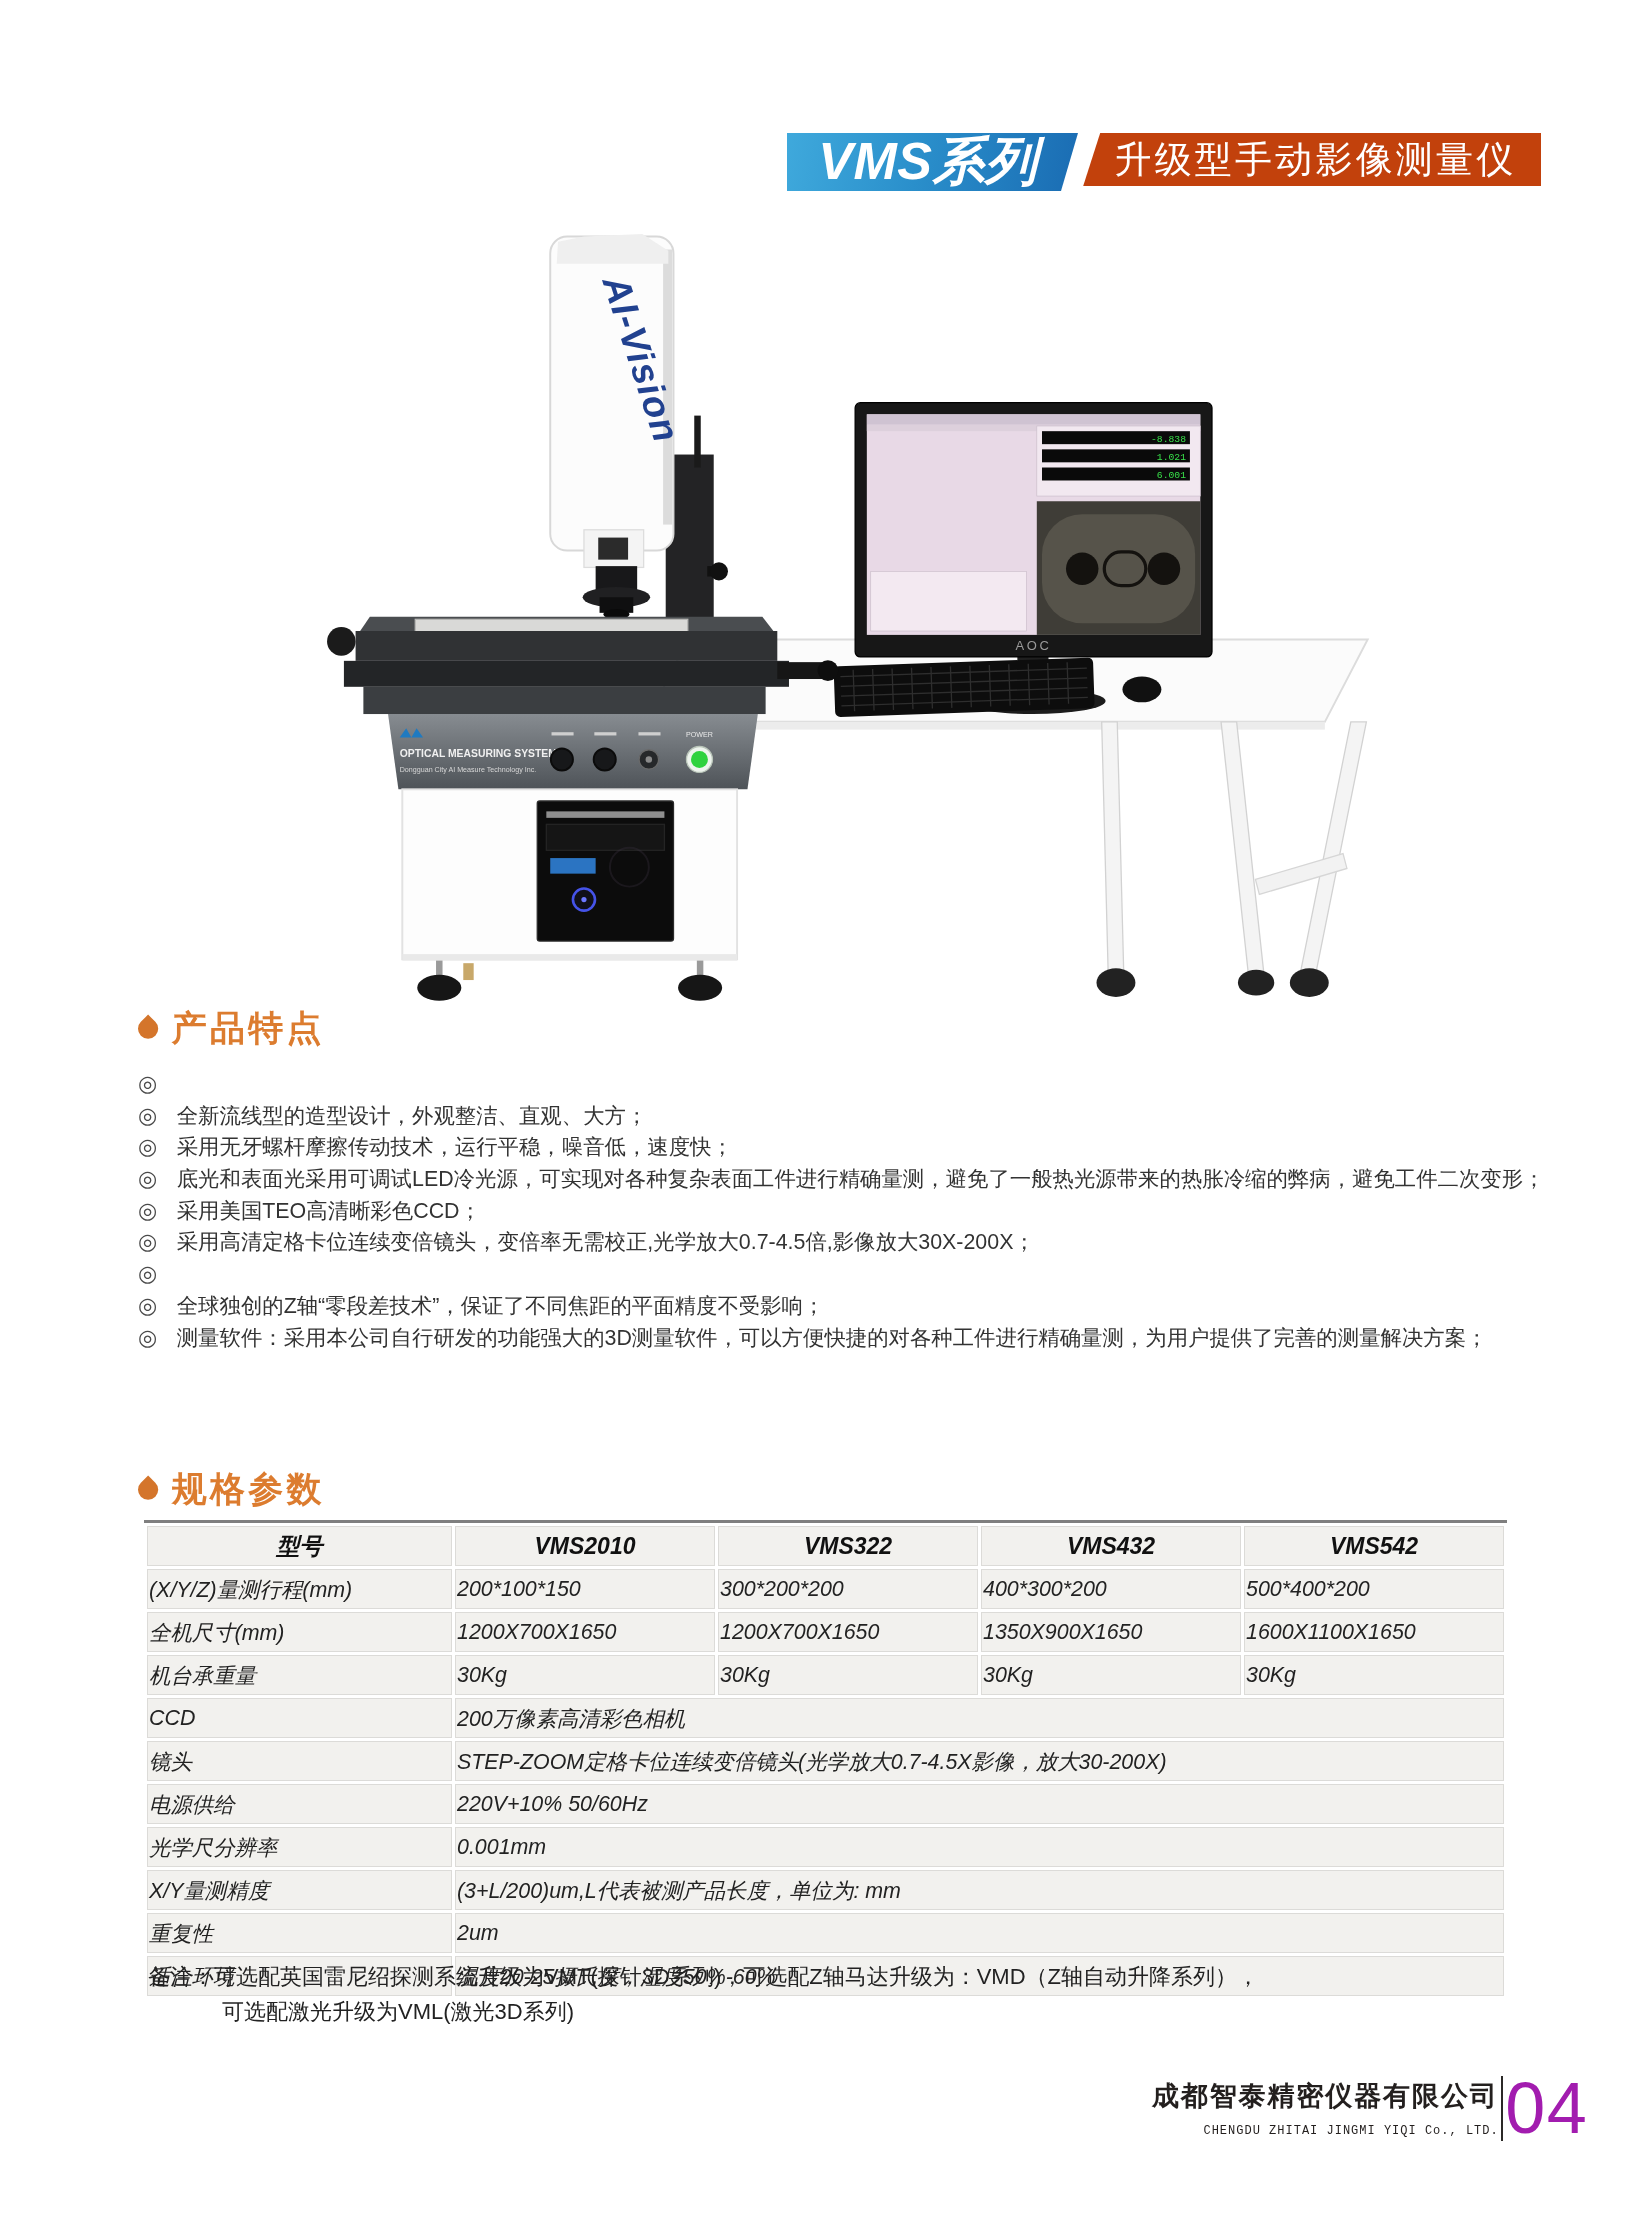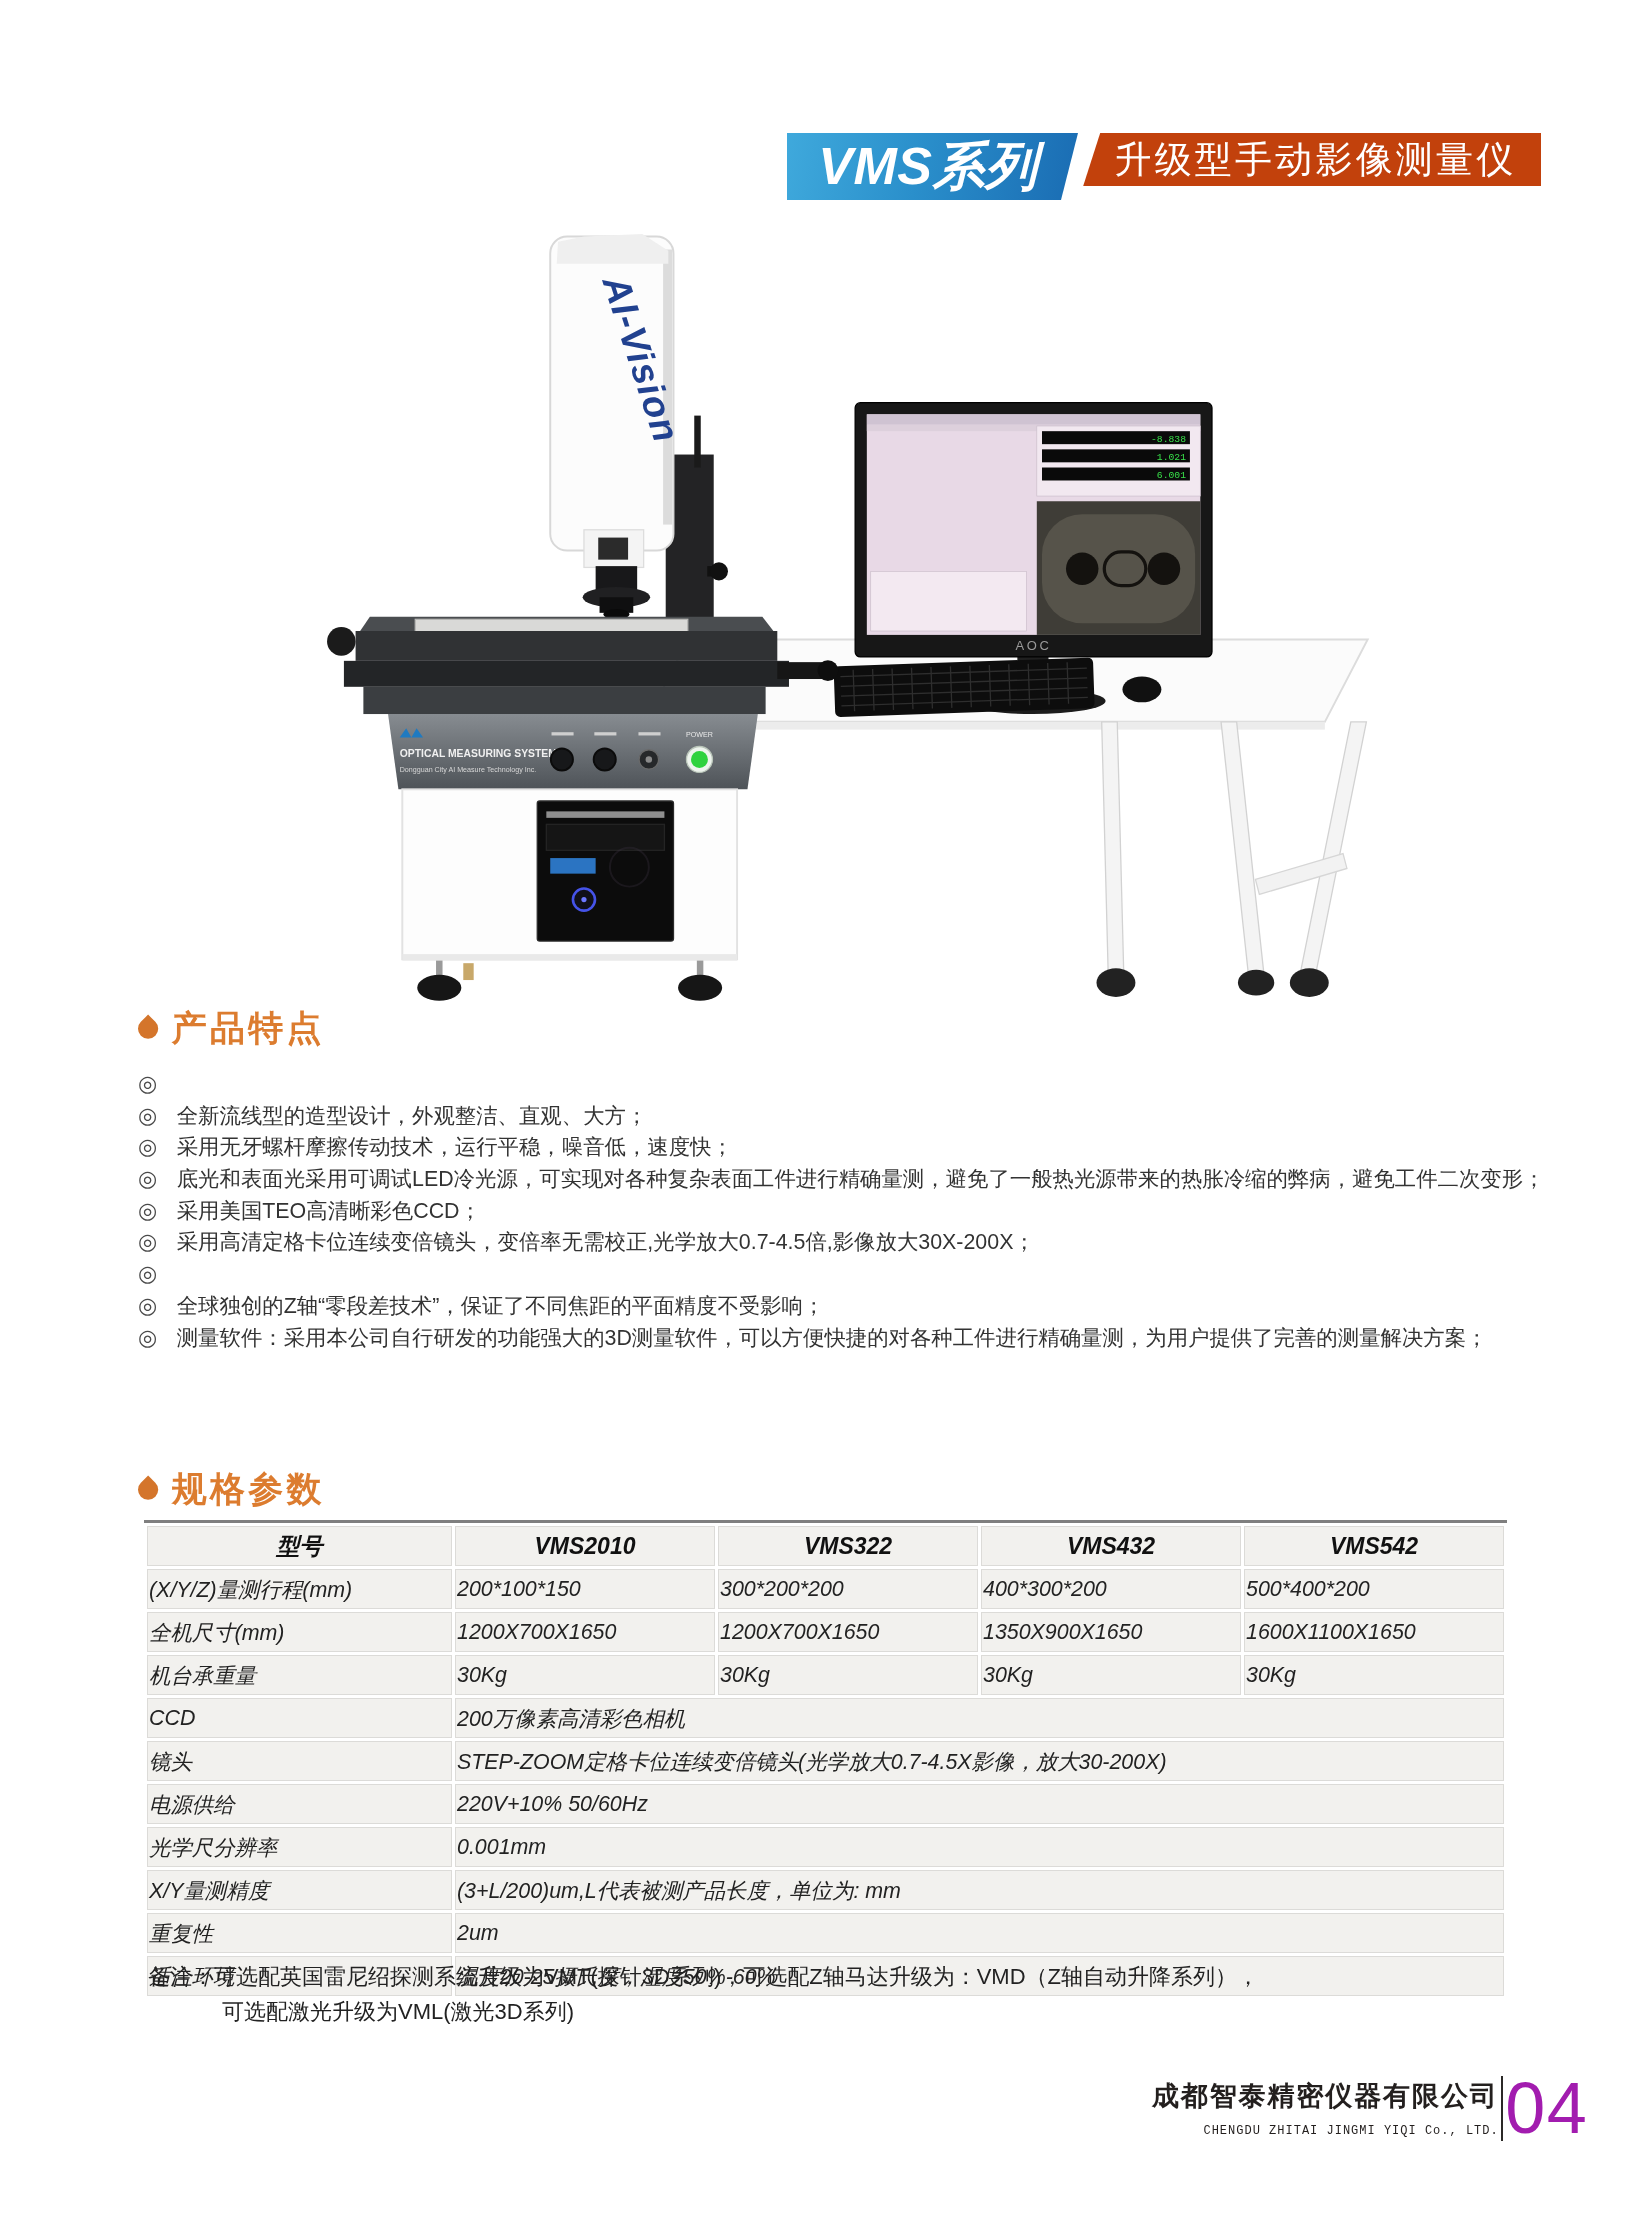--- a/index.html
+++ b/index.html
@@ -1,21 +1,21 @@
 <!DOCTYPE html>
 <html style="font-size:10.4px"><head>
 <meta charset="utf-8">
 <style>
   html,body{margin:0;padding:0;background:#ffffff;}
   body{font-family:"Liberation Sans","DejaVu Sans",sans-serif;}
   .page{position:relative;width:1646px;height:2227px;background:#ffffff;overflow:hidden;}
 
   
   .hdr{position:absolute;left:787px;top:133px;height:67px;display:flex;gap:5.2px;}
-  .hdr-blue{width:291px;height:67px;background:linear-gradient(100deg,#3fa9dc 0%,#2a8fcb 45%,#1a6cb3 100%);
+  .hdr-blue{width:291px;height:58px;background:linear-gradient(100deg,#3fa9dc 0%,#2a8fcb 45%,#1a6cb3 100%);
     clip-path:polygon(0 0,100% 0,calc(100% - 17px) 100%,0 100%);
     display:flex;align-items:center;justify-content:center;}
   .hdr-blue span{color:#fff;font-size:52px;font-weight:bold;font-style:italic;letter-spacing:0.6px;padding-right:9px;}
   .hdr-gray{width:458px;height:53px;background:#c2410c;
     clip-path:polygon(17px 0,100% 0,100% 100%,0 100%);
     display:flex;align-items:center;justify-content:center;}
   .hdr-gray span{color:#fff;font-size:37px;letter-spacing:3.2px;padding-left:6.5px;}
 
   
   .section-title{display:flex;align-items:center;gap:14.3px;}

